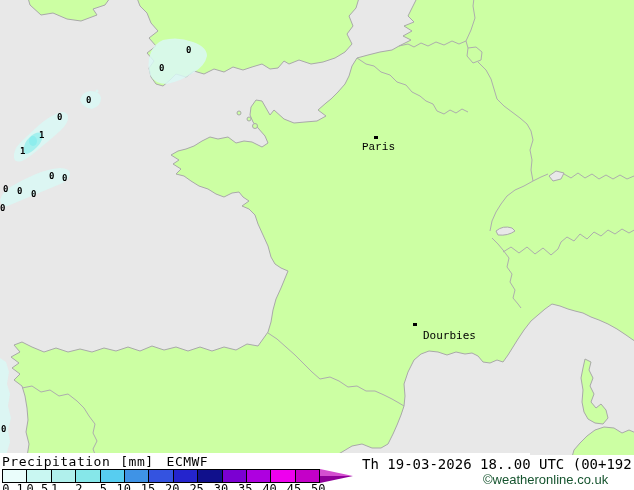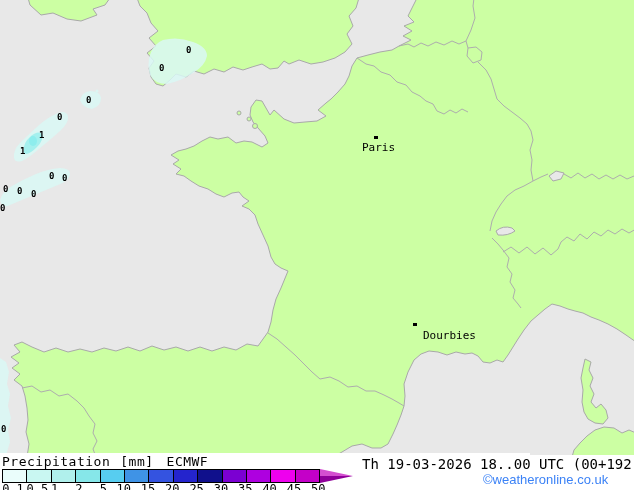--- a/index.html
+++ b/index.html
@@ -71,21 +71,21 @@
       <path class="pl" d="M80,100 Q82,92 90,91 Q100,91 101,98 Q101,106 92,109 Q83,108 80,100 Z"></path>
       <circle class="pl" cx="97" cy="91" r="1.5"></circle>
       <path class="pl" d="M14,158 Q13,150 20,143 Q28,135 38,126 Q48,117 58,113 Q66,110 68,116 Q69,123 60,131 Q50,140 40,148 Q30,157 22,161 Q15,163 14,158 Z"></path>
       <path class="pm" d="M24,150 Q23,143 31,136 Q38,130 42,134 Q44,140 37,147 Q30,154 26,154 Q23,153 24,150 Z"></path>
       <ellipse class="pb" cx="33" cy="141" rx="4" ry="5"></ellipse>
       <path class="pl" d="M0,200 Q2,192 12,186 Q24,179 36,174 Q48,169 60,168 Q70,168 70,174 Q69,181 58,185 Q46,190 34,195 Q22,200 10,205 Q2,209 0,200 Z"></path>
       <path class="pl" d="M0,358 L6,362 9,372 7,384 10,394 8,406 11,418 8,430 10,442 7,452 5,457 L0,457 Z"></path>
     </svg>
     <div id="map-labels">
         <div class="city-dot" style="left: 374px; top: 136px;"></div>
-        <div class="city-label" style="left: 362px; top: 141px;">Paris</div>
+        <div class="city-label" style="left: 362px; top: 141px; font-family: Liberation Mono, monospace;">Paris</div>
         <div class="city-dot" style="left: 413px; top: 323px;"></div>
         <div class="city-label" style="left: 391px; top: 329px; margin-left: 32px;">Dourbies</div>
         <div class="precip-num" style="left: 186px; top: 45px;">0</div>
         <div class="precip-num" style="left: 159px; top: 63px;">0</div>
         <div class="precip-num" style="left: 86px; top: 95px;">0</div>
         <div class="precip-num" style="left: 57px; top: 112px;">0</div>
         <div class="precip-num" style="left: 39px; top: 130px;">1</div>
         <div class="precip-num" style="left: 20px; top: 146px;">1</div>
         <div class="precip-num" style="left: 49px; top: 171px;">0</div>
         <div class="precip-num" style="left: 62px; top: 173px;">0</div>
@@ -132,15 +132,15 @@
         <span class="tick" style="left: 172.31px;">20</span>
         <span class="tick" style="left: 196.64px;">25</span>
         <span class="tick" style="left: 220.97px;">30</span>
         <span class="tick" style="left: 245.3px;">35</span>
         <span class="tick" style="left: 269.63px;">40</span>
         <span class="tick" style="left: 293.96px;">45</span>
         <span class="tick" style="left: 318.29px;">50</span>
       </div>
 
     <div class="datetime">Th 19-03-2026 18..00 UTC (00+192)</div>
-    <div class="copyright" style="color: #3b82f6;">©weatheronline.co.uk</div>
+    <div class="copyright" style="color: #14532d;">©weatheronline.co.uk</div>
   </div>
 </div>
 
 </body></html>

